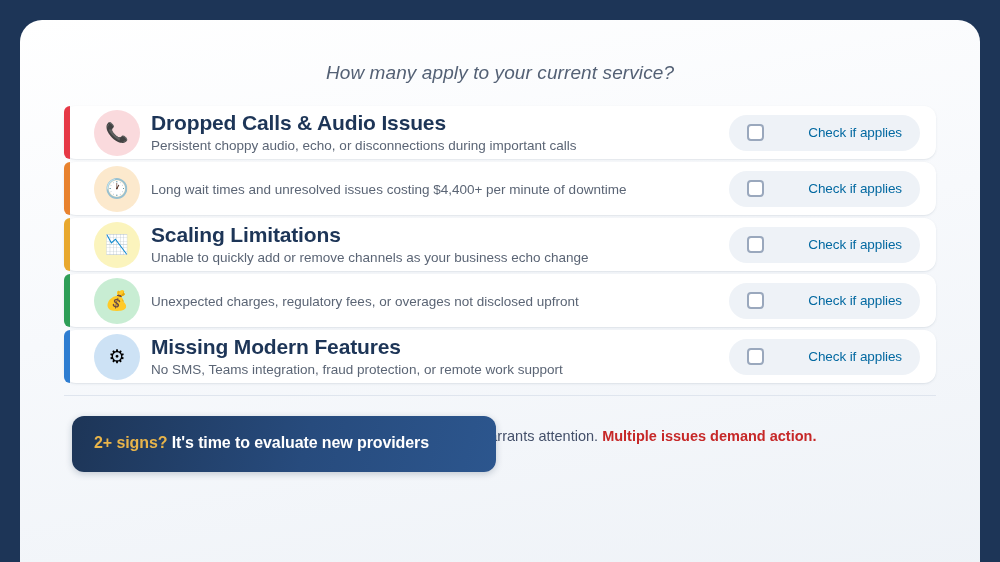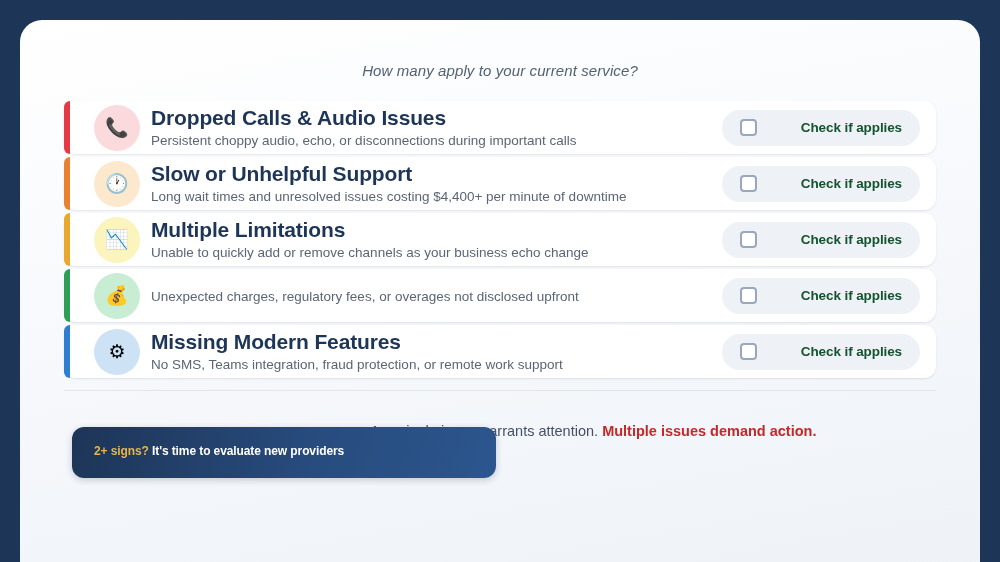--- a/index.html
+++ b/index.html
@@ -45,21 +45,21 @@
     font-weight: 400;
     vertical-align: 2px;
     margin-right: 7px;
     letter-spacing: 0;
   }
   .title-accent { color: #d32f2f; }
   .title-rest   { color: #1d3557; }
 
   .hero-sub {
     text-align: center;
-    font-size: 15px;
+    font-size: 19px;
     font-style: italic;
     color: #546175;
     margin-top: 14px;
     letter-spacing: 0.1px;
   }
 
   
   .signs-list {
     margin-top: 22px;
     display: flex;
@@ -138,22 +138,22 @@
   .check-box {
     width: 17px;
     height: 17px;
     border: 2px solid #9aa8bd;
     border-radius: 4px;
     background: #ffffff;
     flex: 0 0 auto;
   }
   .check-label {
     font-size: 13.5px;
-    font-weight: 700;
-    color: #14532d;
+    font-weight: 400;
+    color: #0369a1;
     white-space: nowrap;
     letter-spacing: -0.1px;
     margin-left: 44px;
   }
 
   
   .divider {
     height: 1px;
     background: #dfe5ee;
     margin-top: 12px;
@@ -176,27 +176,27 @@
   }
   .footer-note .emph {
     color: #c62828;
     font-weight: 700;
     margin-top: 28px;
   }
 
   .cta-badge {
     position: absolute;
     left: 8px;
-    top: 16px;
+    top: 0;
     width: 424px;
     background: linear-gradient(105deg, #1d3557 0%, #274b7d 55%, #2c568e 100%);
     border-radius: 12px;
     padding: 16px 22px 18px 22px;
     color: #ffffff;
-    font-size: 12px;
+    font-size: 16px;
     font-weight: 700;
     line-height: 1.40;
     letter-spacing: -0.1px;
     box-shadow: 0 2px 7px rgba(20,40,70,0.22);
   }
   .cta-badge .cta-accent { color: #e8b44a; }
 </style>
 </head>
 <body>
 
@@ -217,34 +217,33 @@
       <div class="check-pill">
         <span class="check-box"></span>
         <span class="check-label">Check if applies</span>
       </div>
     </div>
 
     <div class="sign-row">
       <span class="accent-bar" style="background: rgb(232, 130, 46);"></span>
       <span class="sign-icon" style="background: rgb(252, 233, 205);">🕐</span>
       <div class="sign-text">
-        <div class="sign-title">Slow or Unhelpful Support</div>
         <div class="sign-desc">Long wait times and unresolved issues costing $4,400+ per minute of downtime</div>
       </div>
       <div class="check-pill">
         <span class="check-box"></span>
         <span class="check-label">Check if applies</span>
       </div>
     </div>
 
     <div class="sign-row">
       <span class="accent-bar" style="background: rgb(232, 168, 46);"></span>
       <span class="sign-icon" style="background: rgb(251, 244, 189);">📉</span>
       <div class="sign-text">
-        <div class="sign-title">Multiple Limitations</div>
+        <div class="sign-title">Scaling Limitations</div>
         <div class="sign-desc">Unable to quickly add or remove channels as your business echo change</div>
       </div>
       <div class="check-pill">
         <span class="check-box"></span>
         <span class="check-label">Check if applies</span>
       </div>
     </div>
 
     <div class="sign-row">
       <span class="accent-bar" style="background: rgb(46, 158, 87);"></span>

